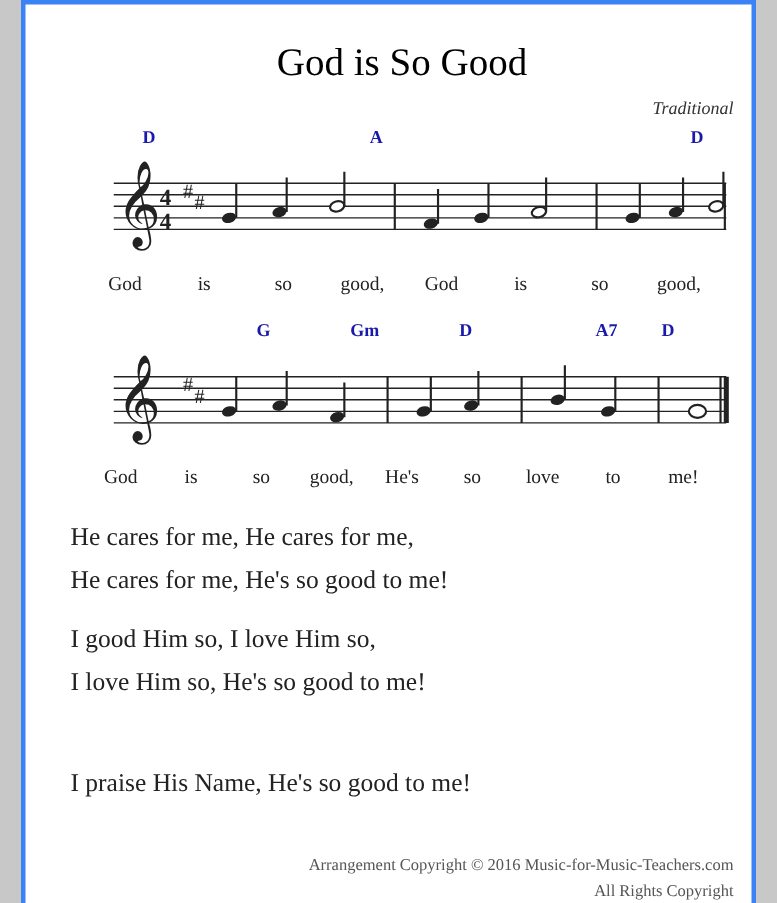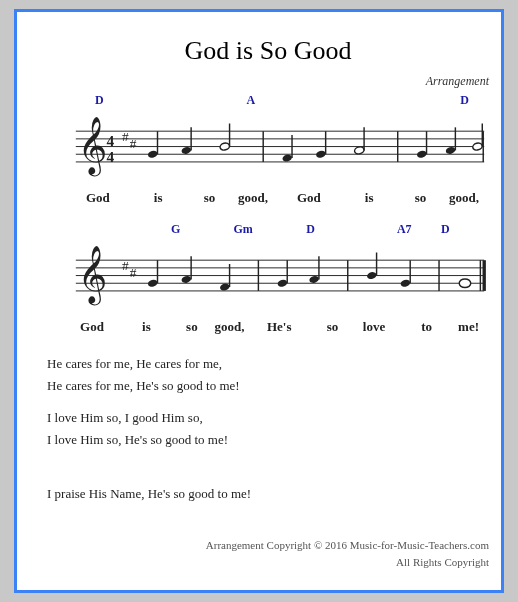--- a/index.html
+++ b/index.html
@@ -50,26 +50,25 @@
       display: flex;
       justify-content: space-around;
       font-size: 13px;
       color: #222;
       padding: 0 10px;
       margin-bottom: 16px;
       font-family: 'Times New Roman', Times, serif;
     }
     .lyrics-row span {
       flex: 1;
-      text-align: right;
-      font-weight: bold;
+      text-align: center;
     }
     .extra-lyrics {
       margin-top: 18px;
-      font-size: 13px;
+      font-size: 17px;
       color: #222;
       line-height: 1.7;
       font-family: 'Times New Roman', Times, serif;
     }
     .extra-lyrics p {
       margin-bottom: 10px;
     }
     .footer {
       text-align: right;
       font-size: 11px;
@@ -89,21 +88,21 @@
       flex: 1;
       text-align: center;
     }
   </style>
 </head>
 <body>
 
 <div class="page">
 
   <h1 class="title">God is So Good</h1>
-  <div class="traditional">Arrangement</div>
+  <div class="traditional">Traditional</div>
 
   <div class="staff-section">
 
     <div class="chord-row">
       <span style="flex:0.5;text-align:left;margin-left:38px;">D</span>
       <span style="flex:1.5;text-align:center;">A</span>
       <span style="flex:1;text-align:right;margin-right:10px;">D</span>
     </div>
 
     <div class="staff-container">
@@ -242,21 +241,21 @@
       <span>me!</span>
     </div>
   </div>
 
   <div class="extra-lyrics">
     <p>
       <span>He cares for me, He cares for me,</span><br>
       <span>He cares for me, He's so good to me!</span>
     </p>
     <p>
-      <span>I love Him so, I good Him so,</span><br>
+      <span>I good Him so, I love Him so,</span><br>
       <span>I love Him so, He's so good to me!</span>
     </p>
     <p>
       <br>
       <span>I praise His Name, He's so good to me!</span>
     </p>
   </div>
 
   <div class="footer">
     <div>Arrangement Copyright  © 2016 Music-for-Music-Teachers.com</div>

